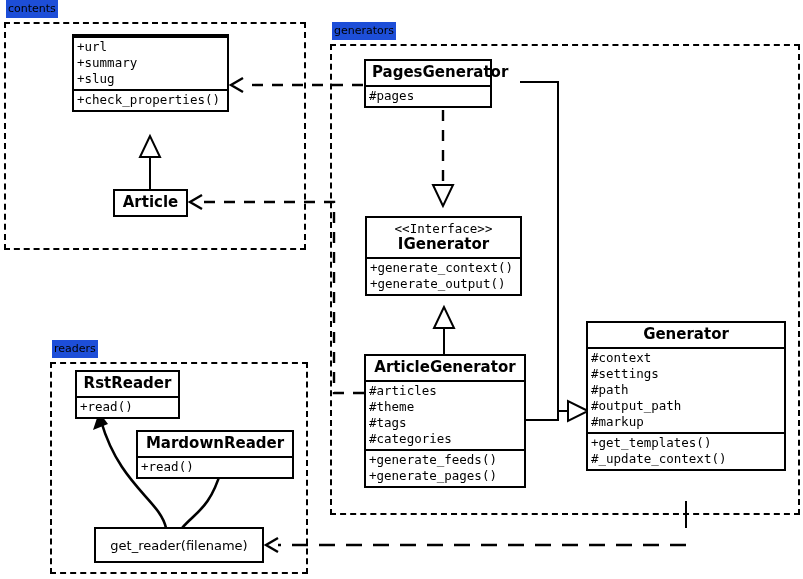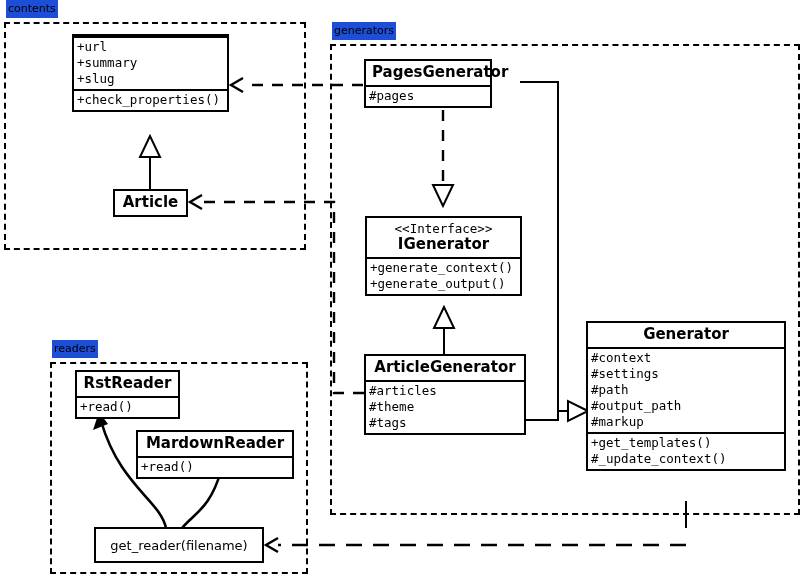--- a/index.html
+++ b/index.html
@@ -188,20 +188,25 @@
       <div class="row">+generate_output()</div>
     </div>
   </div>
 
   <div class="uml" style="left:364px;top:354px;width:162px;">
     <div class="hdr">ArticleGenerator</div>
     <div class="sect">
       <div class="row">#articles</div>
       <div class="row">#theme</div>
       <div class="row">#tags</div>
+      <div class="row">#categories</div>
+    </div>
+    <div class="sect">
+      <div class="row">+generate_feeds()</div>
+      <div class="row">+generate_pages()</div>
     </div>
   </div>
 
   <div class="uml" style="left:586px;top:321px;width:200px;">
     <div class="hdr">Generator</div>
     <div class="sect">
       <div class="row">#context</div>
       <div class="row">#settings</div>
       <div class="row">#path</div>
       <div class="row">#output_path</div>

